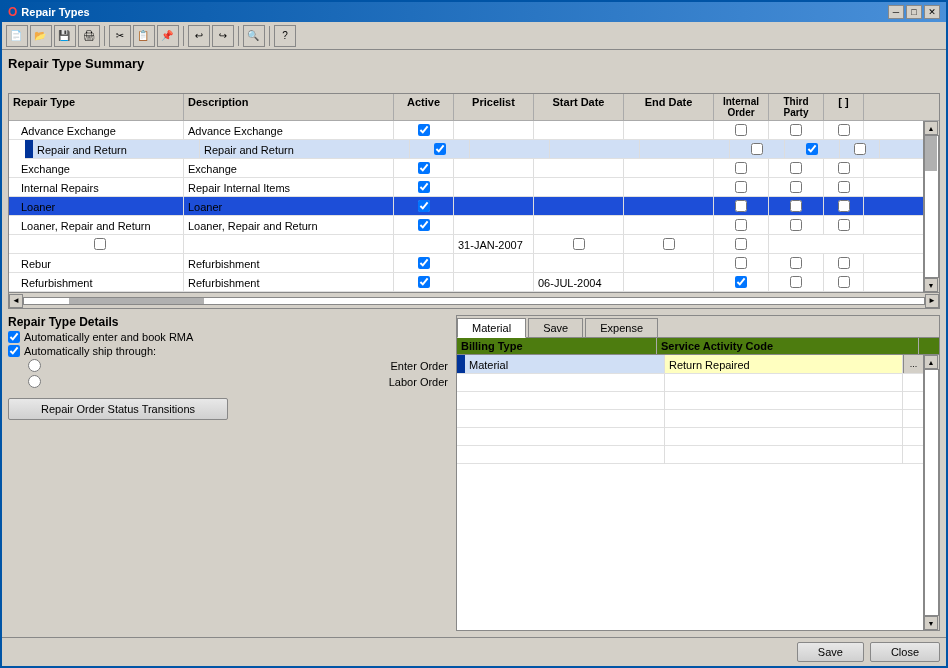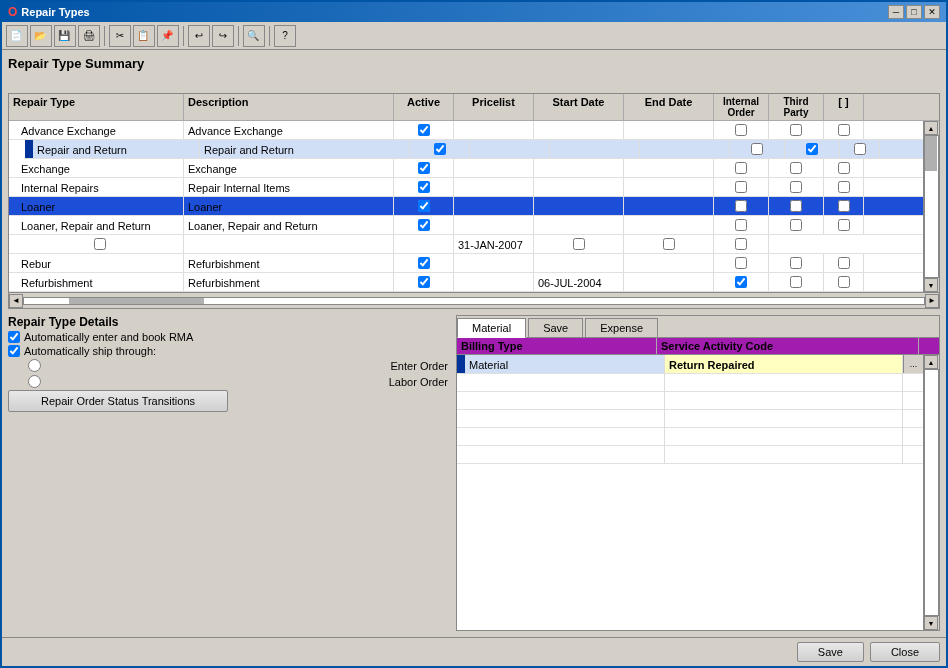--- a/index.html
+++ b/index.html
@@ -172,20 +172,21 @@
       align-items: center;
       gap: 4px;
       font-size: 11px;
       justify-content: space-between;
     }
 
     .action-buttons {
       display: flex;
       flex-direction: row;
       gap: 6px;
+      margin-top: 8px;
     }
 
     .action-btn {
       background: linear-gradient(to bottom, #e8e8e8, #d0d0d0);
       border: 1px solid #888;
       padding: 4px 16px;
       cursor: pointer;
       font-size: 11px;
       width: 220px;
       text-align: center;
@@ -246,21 +247,20 @@
       font-size: 11px;
       height: 18px;
       line-height: 18px;
       overflow: hidden;
       text-overflow: ellipsis;
       white-space: nowrap;
     }
 
     .tab-grid-cell.highlight {
       background: #ffffc0;
-      font-weight: bold;
     }
 
     .ellipsis-btn {
       display: flex;
       align-items: center;
       justify-content: center;
       cursor: pointer;
       font-size: 9px;
       background: #d4d0c8;
       border-left: 1px solid #888;
@@ -594,21 +594,21 @@
 
       <div class="tabs-panel">
         <div class="tab-bar">
           <div class="tab active">Material</div>
           <div class="tab">Save</div>
           <div class="tab">Expense</div>
         </div>
 
         <div class="tab-content">
 
-          <div style="display:grid; grid-template-columns:200px 1fr 20px; background:#a21caf; border-bottom:1px solid #888;">
+          <div style="display:grid; grid-template-columns:200px 1fr 20px; background:#4d7c0f; border-bottom:1px solid #888;">
             <div class="tab-col-header">Billing Type</div>
             <div class="tab-col-header">Service Activity Code</div>
             <div></div>
           </div>
 
           <div style="display:flex; flex:1; overflow:hidden;">
             <div style="flex:1; overflow-y:auto;">
 
               <div style="display:grid; grid-template-columns:8px 200px 1fr 20px; border-bottom:1px solid #e0e0e0; background:#d0dff5;">
                 <div style="background:#003399;"></div>

